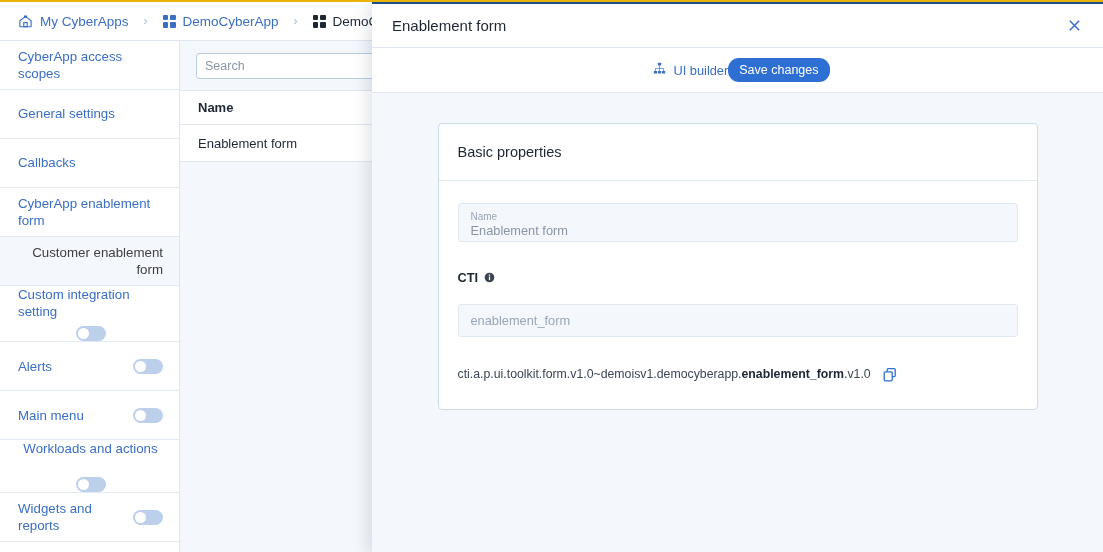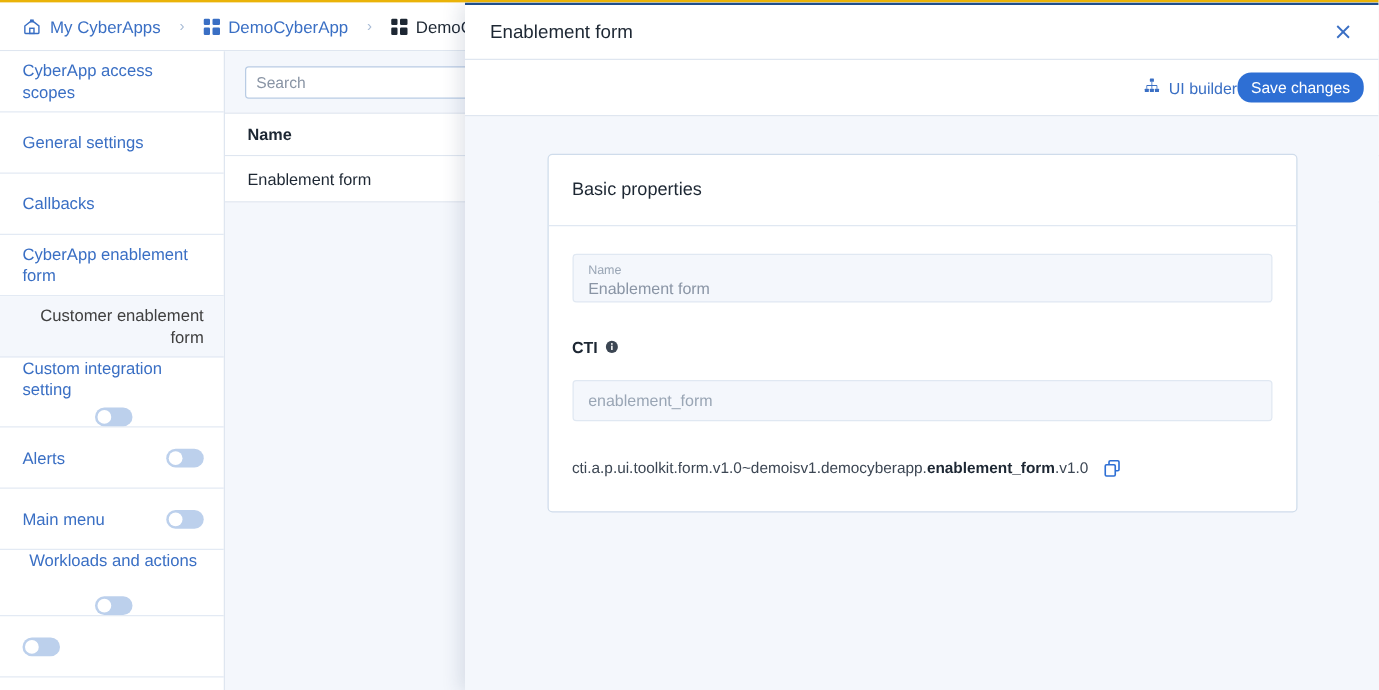--- a/index.html
+++ b/index.html
@@ -192,21 +192,21 @@
     font-size: 19px;
     line-height: 1;
     cursor: pointer;
   }
   .panel-toolbar {
     flex: 0 0 45px;
     background: #ffffff;
     border-bottom: 1px solid #dfe6f0;
     display: flex;
     align-items: center;
-    justify-content: flex-end;
+    justify-content: center;
     padding: 0 12px 0 20px;
   }
   .tool-link {
     display: flex;
     align-items: center;
     gap: 7px;
     font-size: 12.8px;
     color: #3a6fc4;
     cursor: pointer;
   }
@@ -382,20 +382,21 @@
       </div>
       <div class="side-item">
         <span class="side-label">Main menu</span>
         <span class="toggle"></span>
       </div>
       <div class="side-item tall">
         <span class="side-label">Workloads and actions</span>
         <span class="toggle"></span>
       </div>
       <div class="side-item">
+        <span class="side-label">Widgets and reports</span>
         <span class="toggle"></span>
       </div>
     </div>
 
     <div class="list-col">
       <div class="search-bar">
         <div class="search-box">
           <span class="ph">Search</span>
           <span class="search-ic">
             <svg width="13" height="13" viewBox="0 0 16 16" fill="none" stroke="#3a6fc4" stroke-width="1.4">

